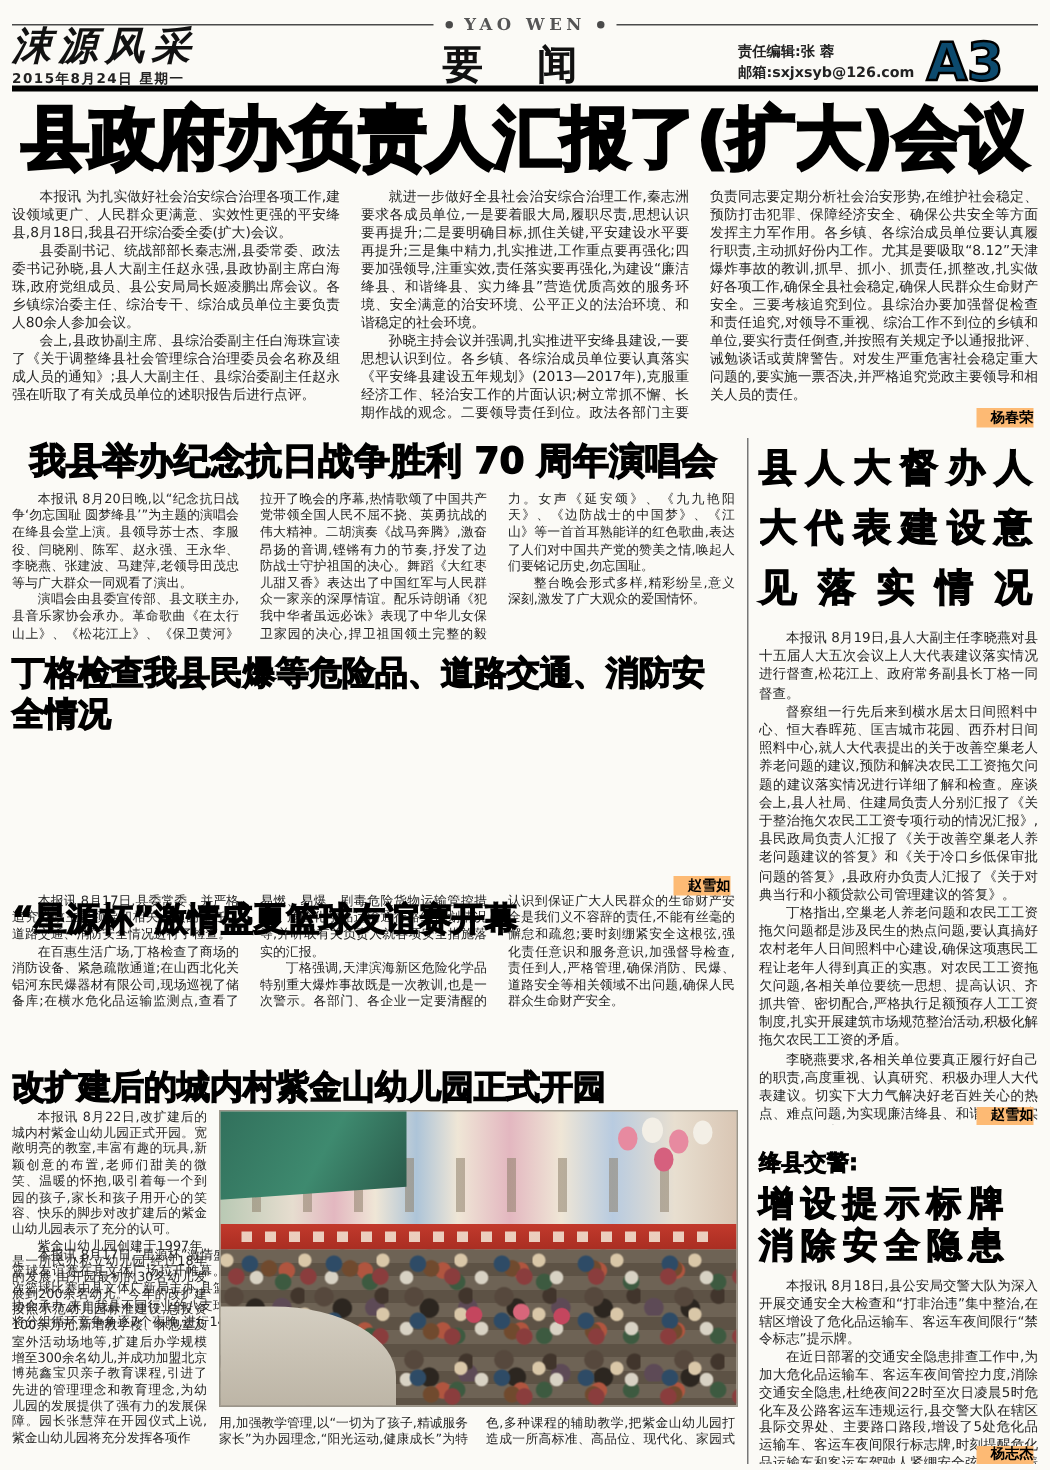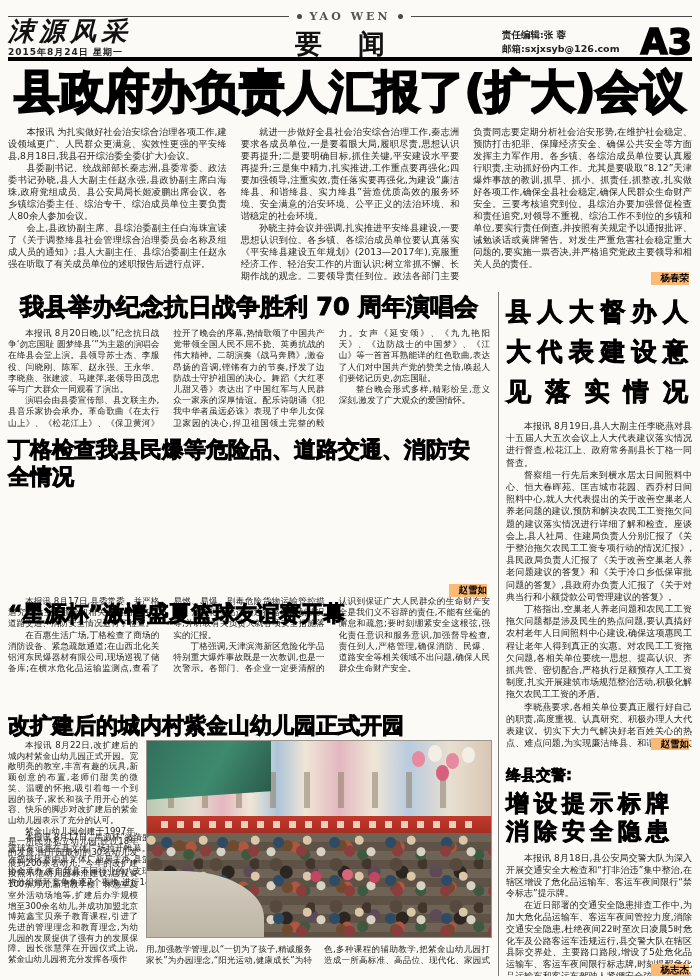--- a/index.html
+++ b/index.html
@@ -12,23 +12,23 @@
   .topline{flex:1;height:1px;background:#4a4a4a;}
   .pinyin-group{display:flex;align-items:center;gap:7px;padding:0 8px;color:#555;
     font-family:"DejaVu Serif",serif;font-size:11px;letter-spacing:3px;font-weight:bold;}
   .dot{width:5px;height:5px;border-radius:50%;background:#4a4a4a;display:inline-block;}
   .header-main{display:grid;grid-template-columns:180px 1fr 200px;align-items:flex-end;margin-top:-6px;}
   .masthead-name{font-family:"DejaVu Serif",serif;font-style:italic;font-weight:bold;
     font-size:26px;letter-spacing:5px;color:#111;line-height:28px;}
   .masthead-date{font-size:9px;font-weight:bold;letter-spacing:1px;color:#222;margin-top:1px;}
   .section-title{font-family:"DejaVu Serif",serif;font-weight:bold;font-size:27px;
     letter-spacing:36px;text-align:center;color:#111;text-indent:36px;line-height:30px;}
-  .header-right{display:flex;align-items:center;justify-content:flex-end;gap:21px;}
+  .header-right{display:flex;align-items:center;gap:8px;}
   .editor-box{font-size:9.5px;font-weight:600;line-height:14px;color:#222;text-align:left;}
-  .page-no{font-size:35px;font-weight:bold;-webkit-text-stroke:1.6px #000;color:#000000;line-height:34px;}
+  .page-no{font-size:35px;font-weight:bold;-webkit-text-stroke:1.6px #000;color:#0c4a6e;line-height:34px;}
 
   .thick-rule{position:absolute;left:8px;top:57px;width:684px;height:4px;background:#000;}
 
   
   .lead-headline{position:absolute;left:8px;top:66px;width:684px;height:52px;margin:0;
     font-size:45px;line-height:52px;font-weight:bold;text-align:center;color:#000;
     -webkit-text-stroke:2.1px #000;letter-spacing:0px;white-space:nowrap;}
   .art{text-align:justify;color:#242424;}
   .art p{margin:0;text-indent:2em;}
   .lead-body{position:absolute;left:8px;top:126px;width:684px;height:160px;

